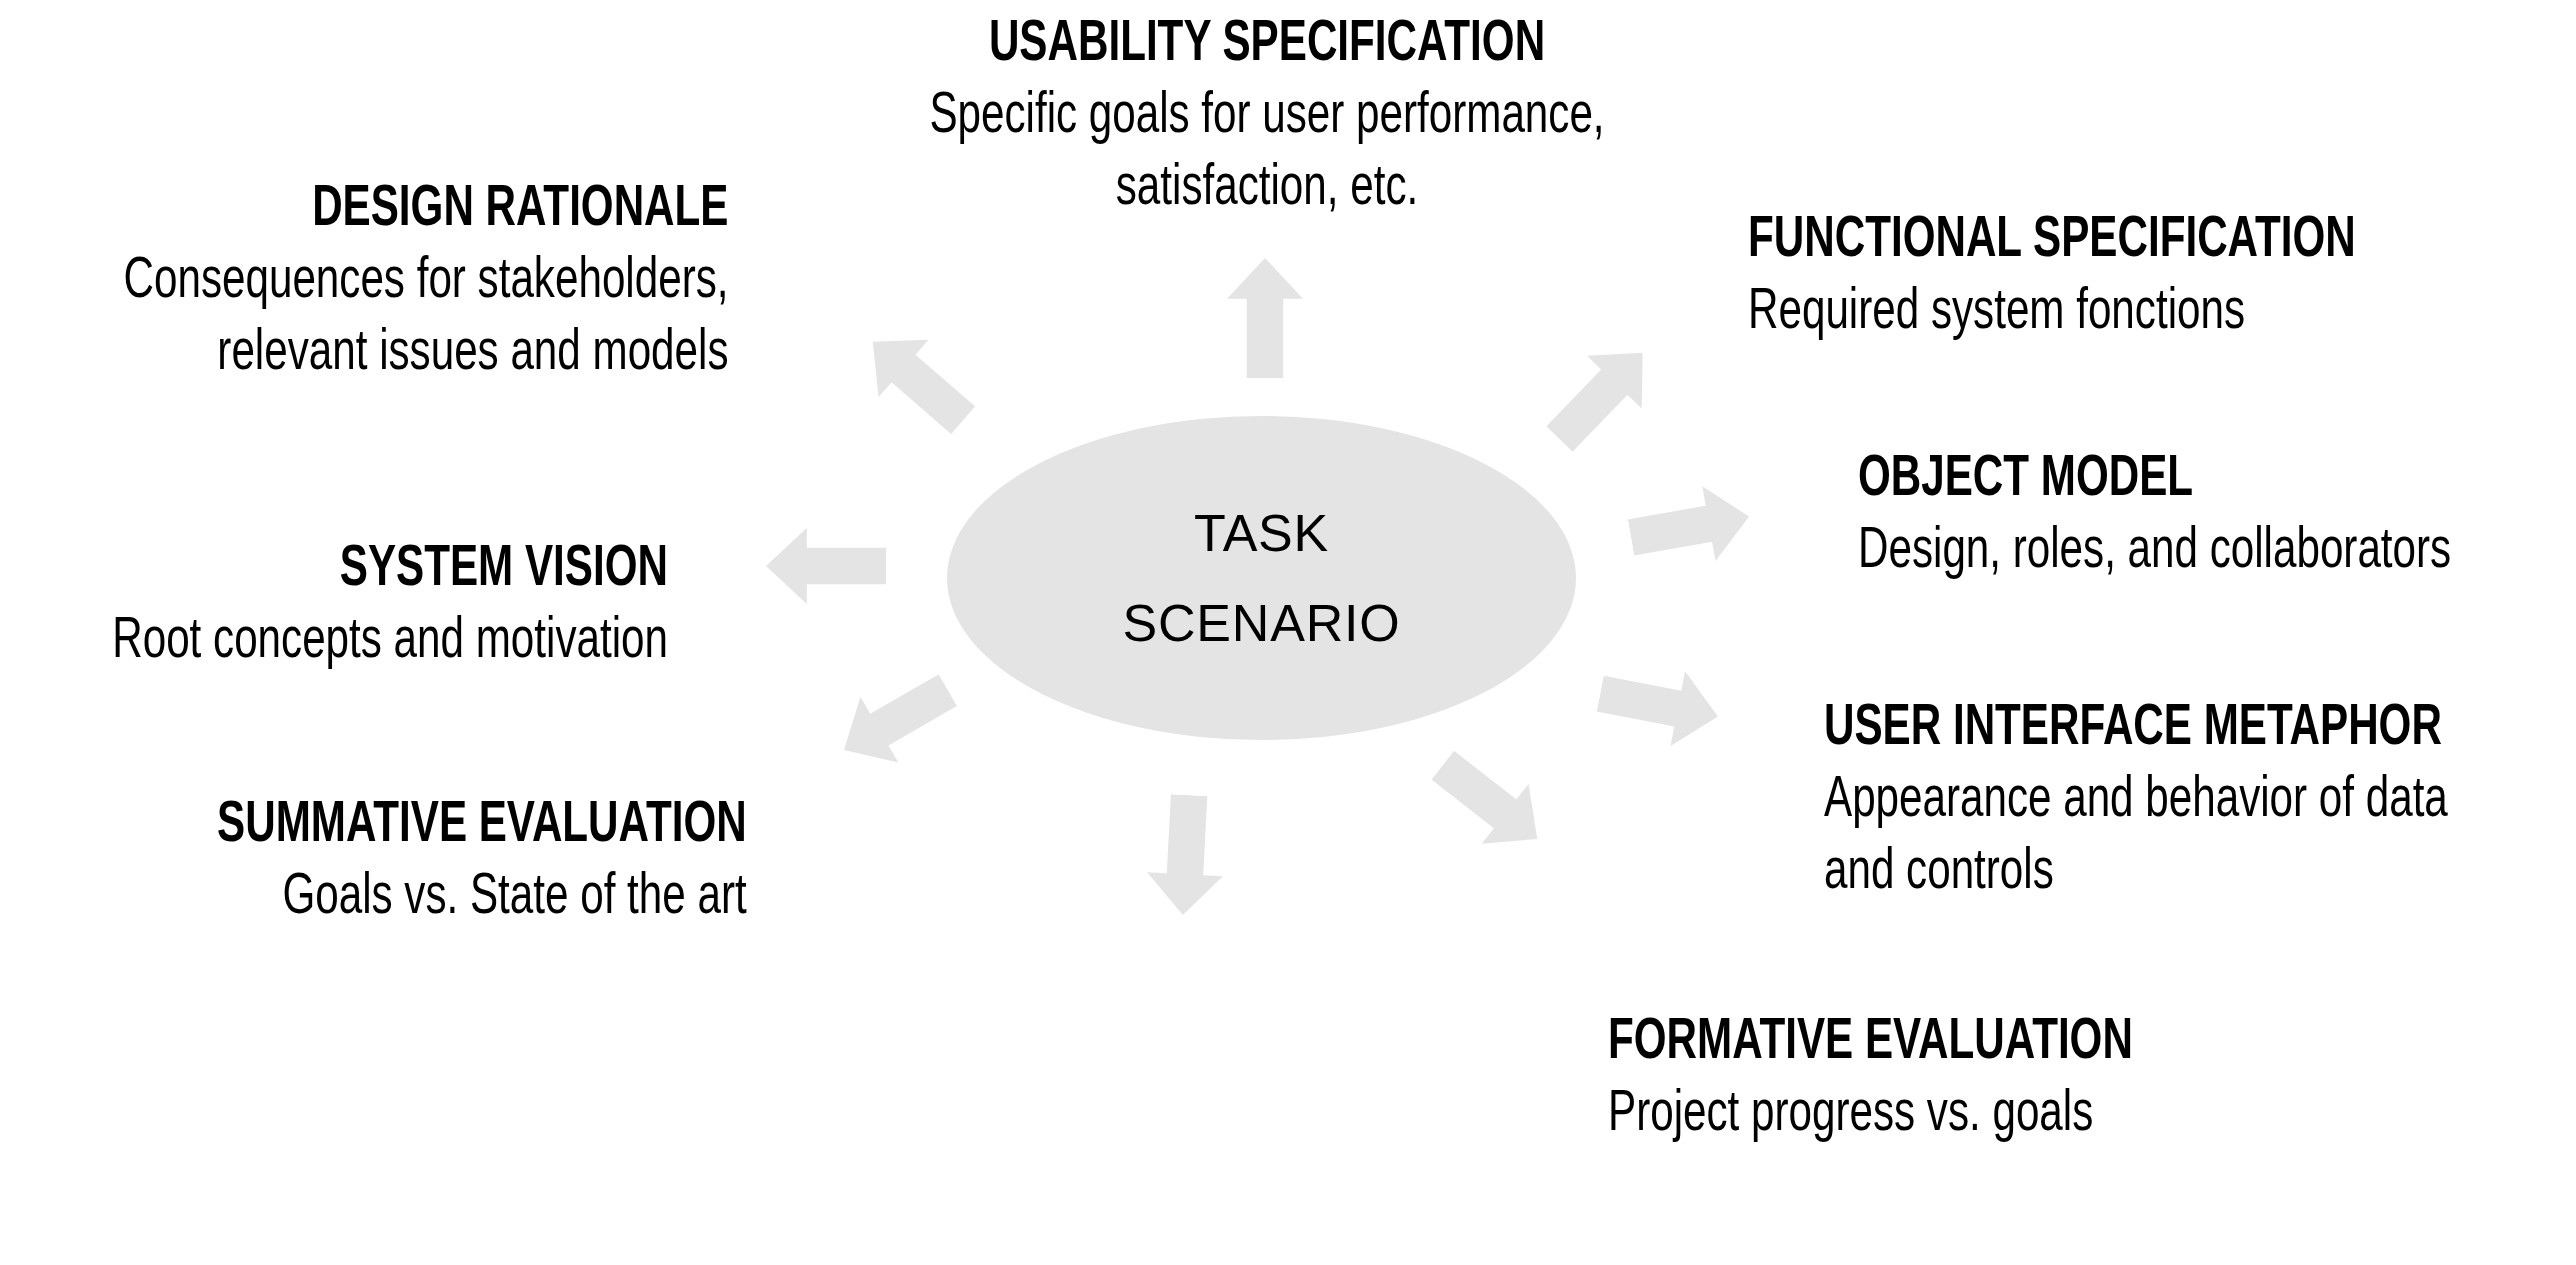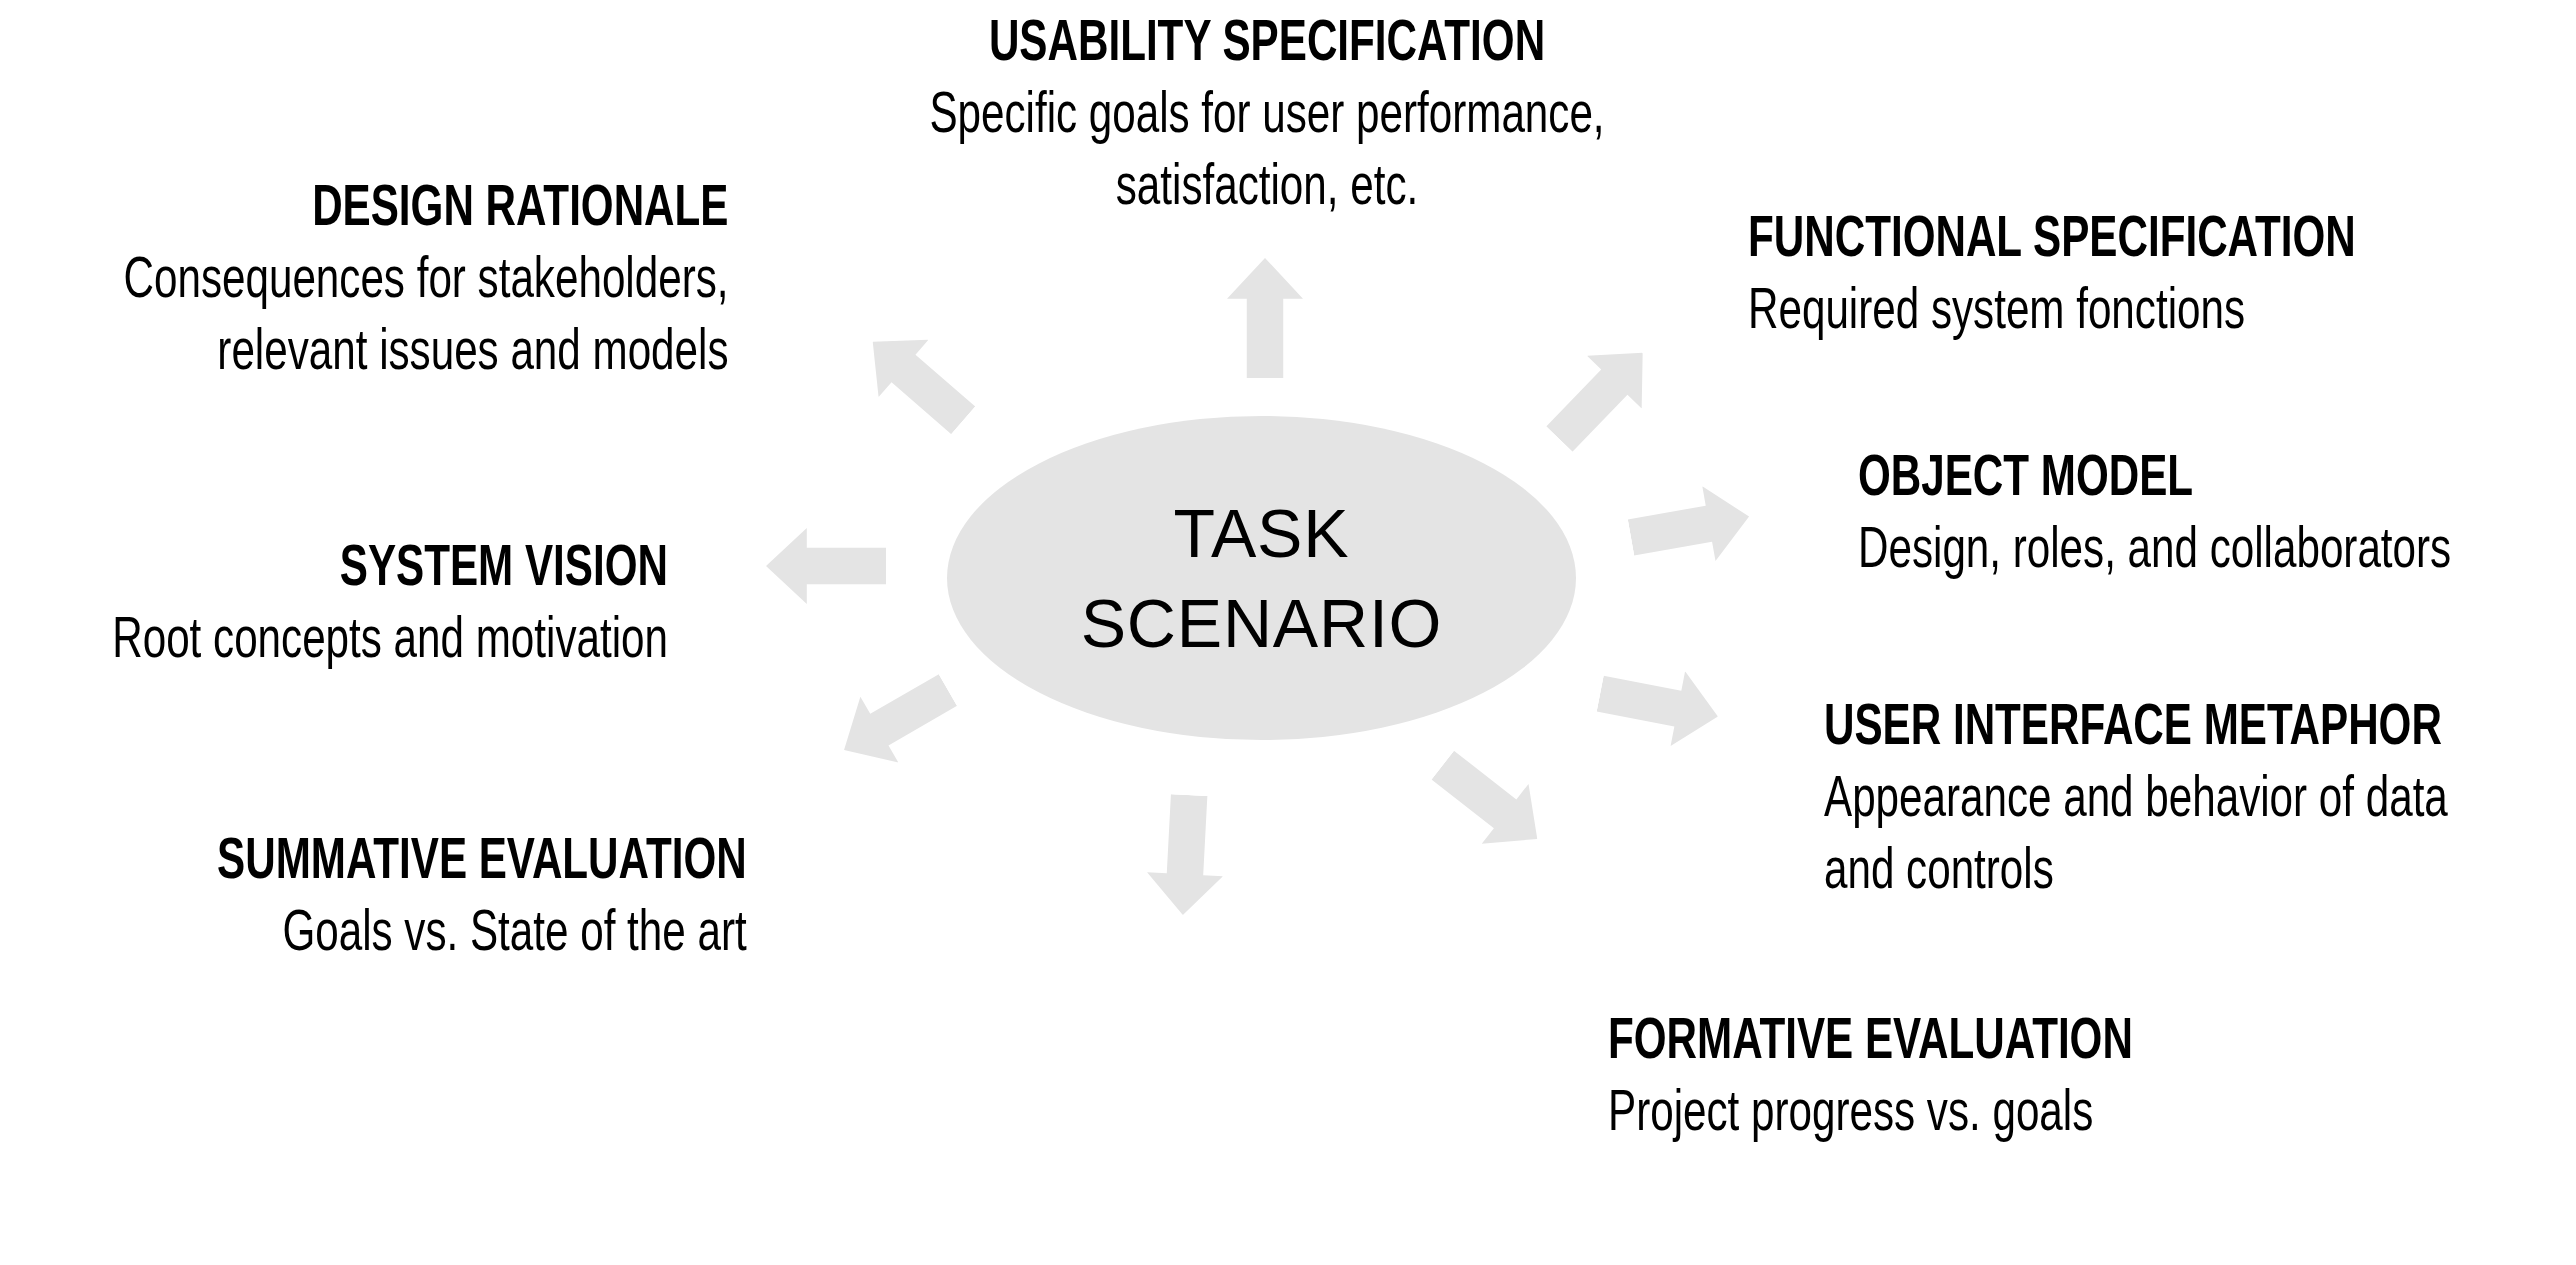--- a/index.html
+++ b/index.html
@@ -18,21 +18,21 @@
   .ellipse {
     position: absolute;
     left: 947px; top: 416px;
     width: 629px; height: 324px;
     border-radius: 50%;
     background: var(--shape);
     display: flex; flex-direction: column;
     align-items: center; justify-content: center;
   }
   .ellipse .cline {
-    font-size: 68px; line-height: 90px;
+    font-size: 52px; line-height: 90px;
     letter-spacing: 0.8px;
     text-align: center; white-space: nowrap;
   }
 
   
   .arrow {
     position: absolute;
     width: 120px; height: 76px;
     background: var(--shape);
     clip-path: polygon(0 26%, 66% 26%, 66% 0, 100% 50%, 66% 100%, 66% 74%, 0 74%);
@@ -113,21 +113,21 @@
   </div>
 
   <div class="node align-l" style="left:1824px; top:688px;">
     <div class="cond">
       <div class="t">USER INTERFACE METAPHOR</div>
       <div class="b">Appearance and behavior of data</div>
       <div class="b">and controls</div>
     </div>
   </div>
 
-  <div class="node align-r" style="right:1829px; top:785px;margin-top:37px;">
+  <div class="node align-r" style="right:1829px; top:785px;">
     <div class="cond">
       <div class="t">SUMMATIVE EVALUATION</div>
       <div class="b">Goals vs. State of the art</div>
     </div>
   </div>
 
 
   <div class="node align-l" style="left:1567px; top:1002px;margin-left:41px;">
     <div class="cond">
       <div class="t">FORMATIVE EVALUATION</div>

